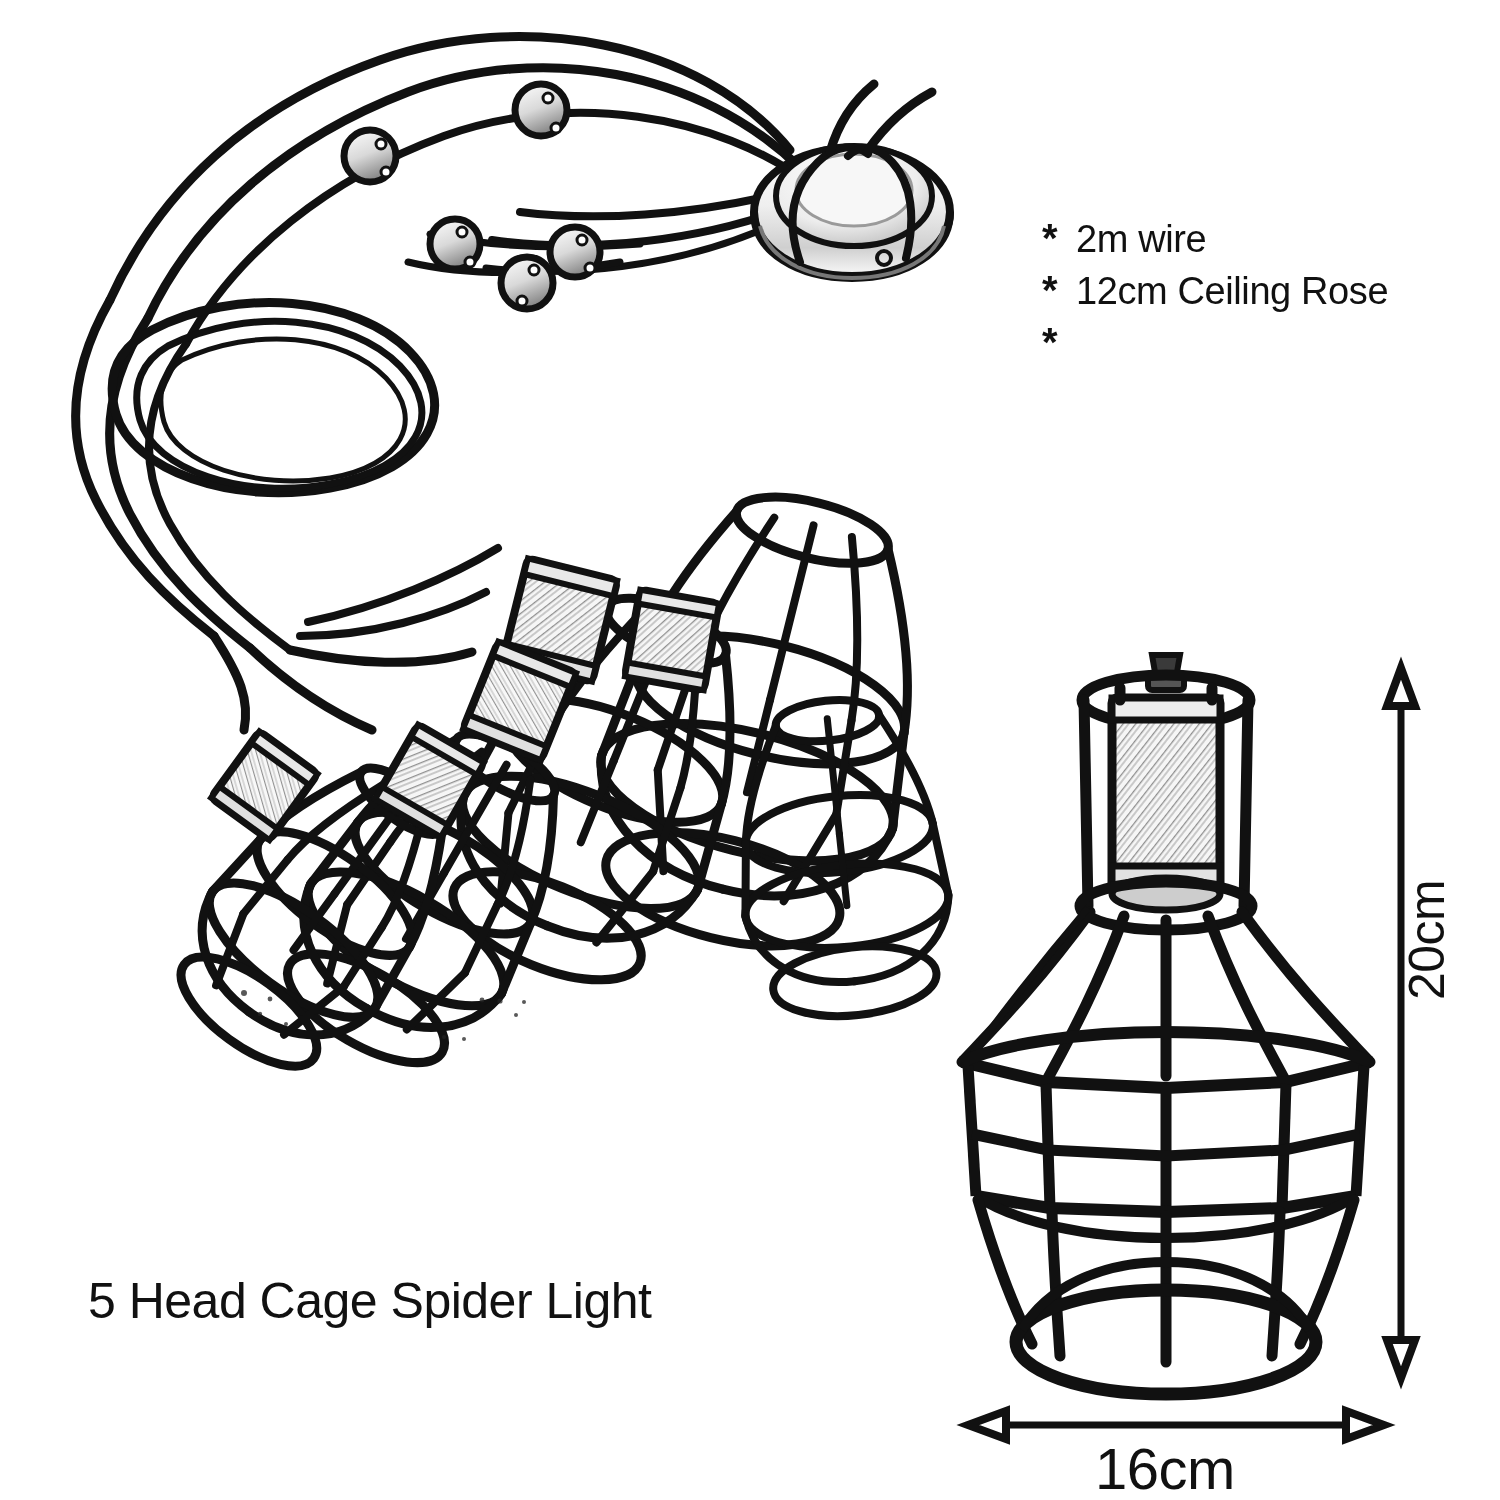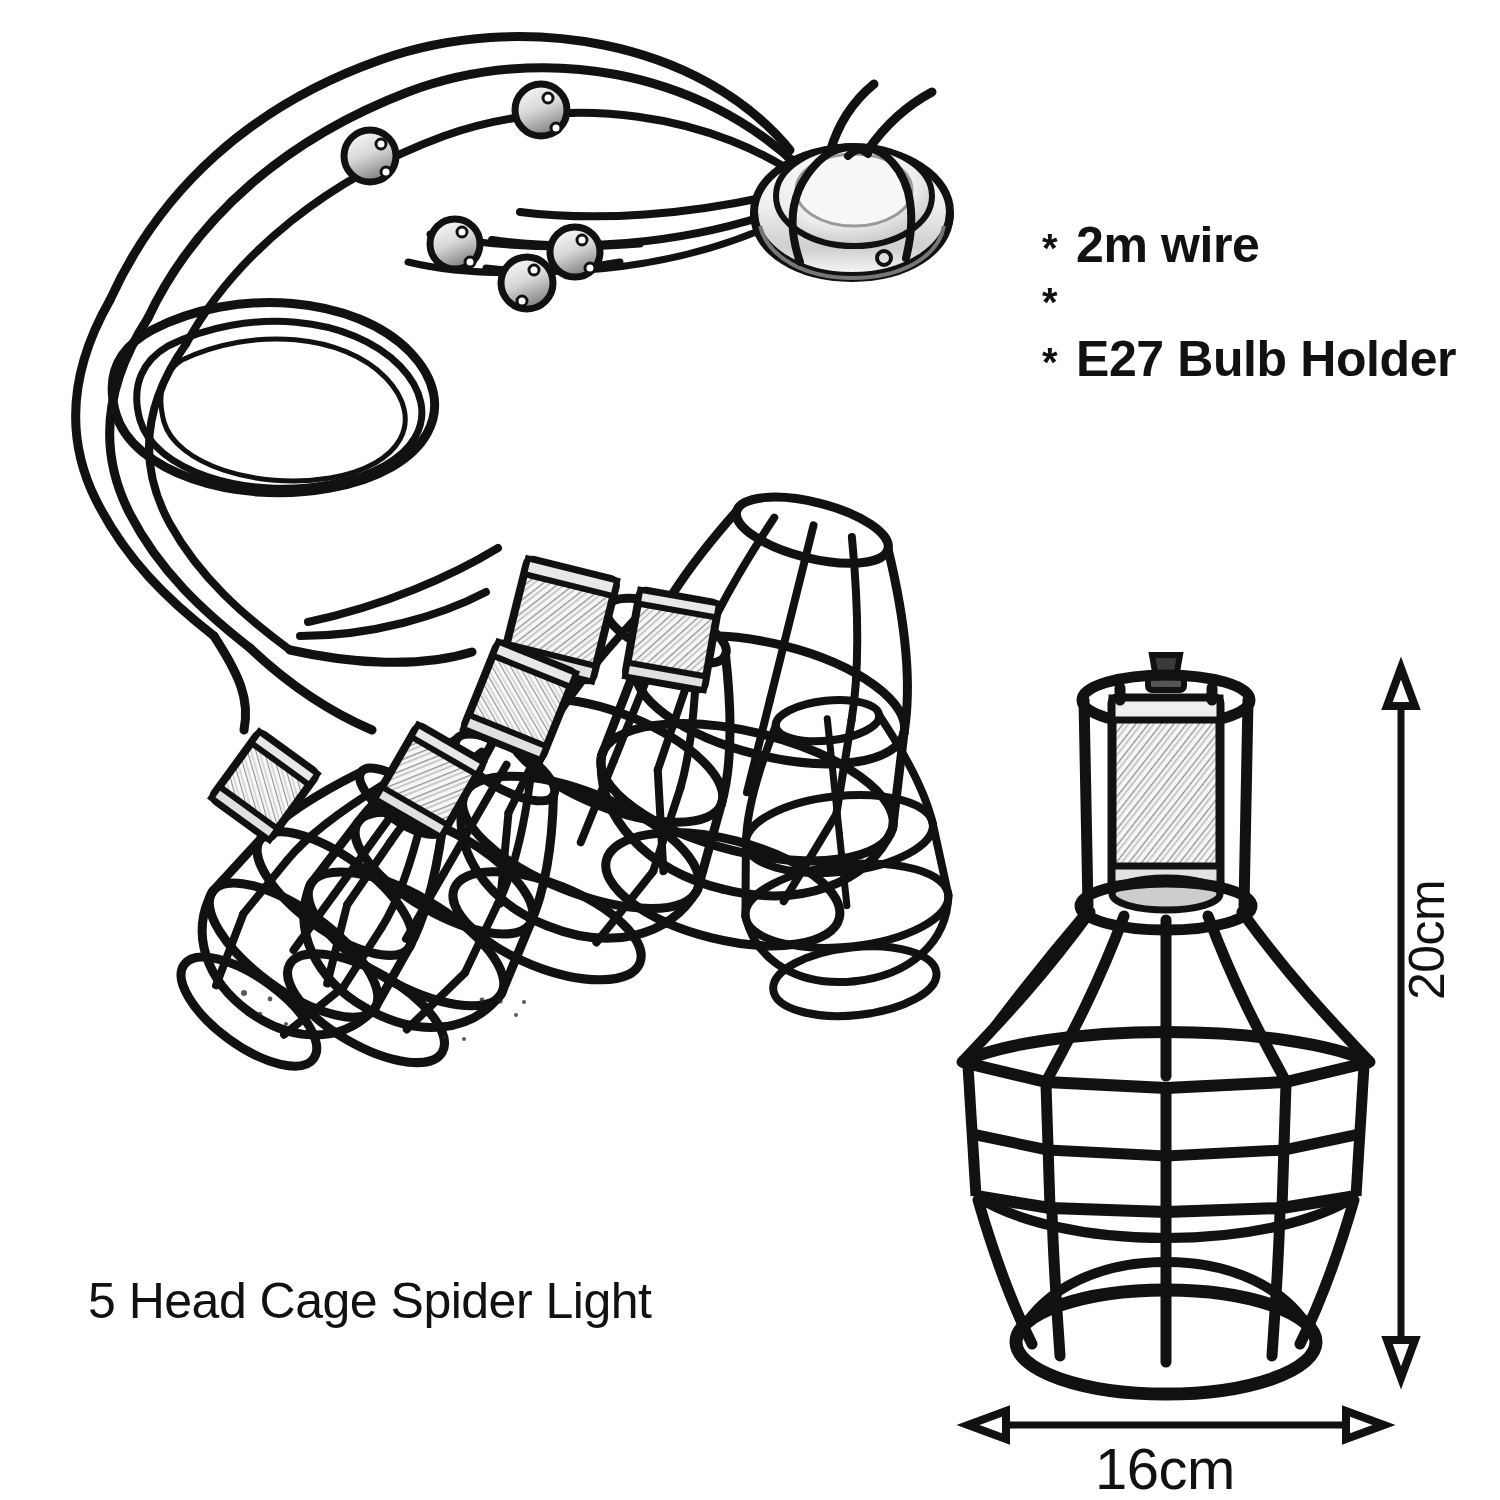--- a/index.html
+++ b/index.html
@@ -41,24 +41,24 @@
     white-space: nowrap;
   }
   .feature-bullet {
     font-size: 40px;
     line-height: 1;
     font-weight: 700;
     width: 34px;
     flex: 0 0 34px;
   }
   .feature-text {
-    font-size: 50px;
+    font-size: 38px;
     line-height: 1.08;
     letter-spacing: -0.4px;
-    font-weight: 700;
+    font-weight: 400;
   }
 
   
   #product-title {
     position: absolute;
     left: 88px;
     top: 1272px;
     font-size: 50px;
     letter-spacing: -0.5px;
     white-space: nowrap;
@@ -415,24 +415,24 @@
     </g>
   </svg>
 
   <div id="feature-list">
     <div class="feature-row">
       <span class="feature-bullet">*</span>
       <span class="feature-text">2m wire</span>
     </div>
     <div class="feature-row">
       <span class="feature-bullet">*</span>
+      <span class="feature-text">12cm Ceiling Rose</span>
     </div>
     <div class="feature-row">
       <span class="feature-bullet">*</span>
-      <span class="feature-text">E27 Bulb Holder</span>
     </div>
   </div>
 
   <div id="product-title">5 Head Cage Spider Light</div>
 
   <div id="height-dimension-label">20cm</div>
   <div id="width-dimension-label">16cm</div>
 
 </div>
 

